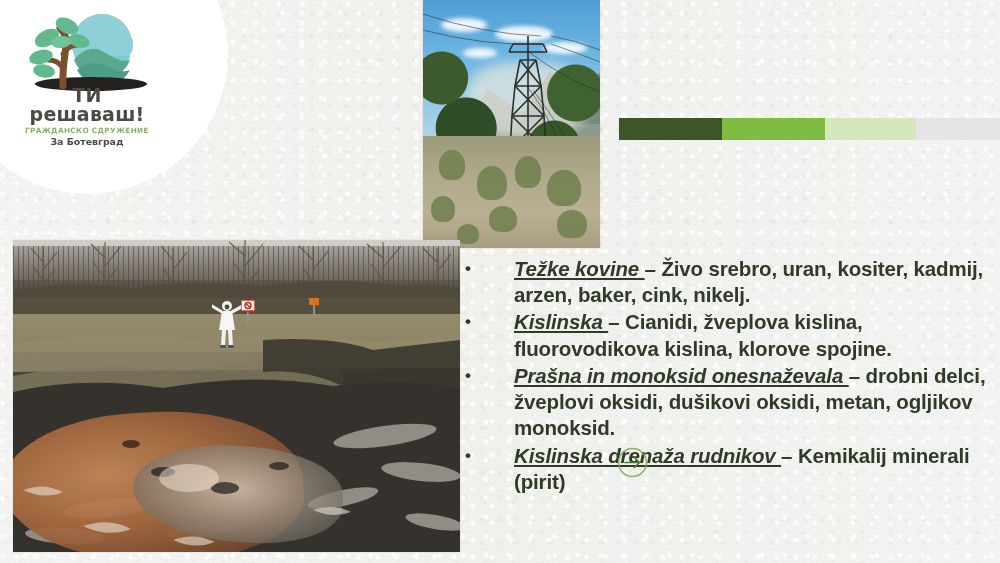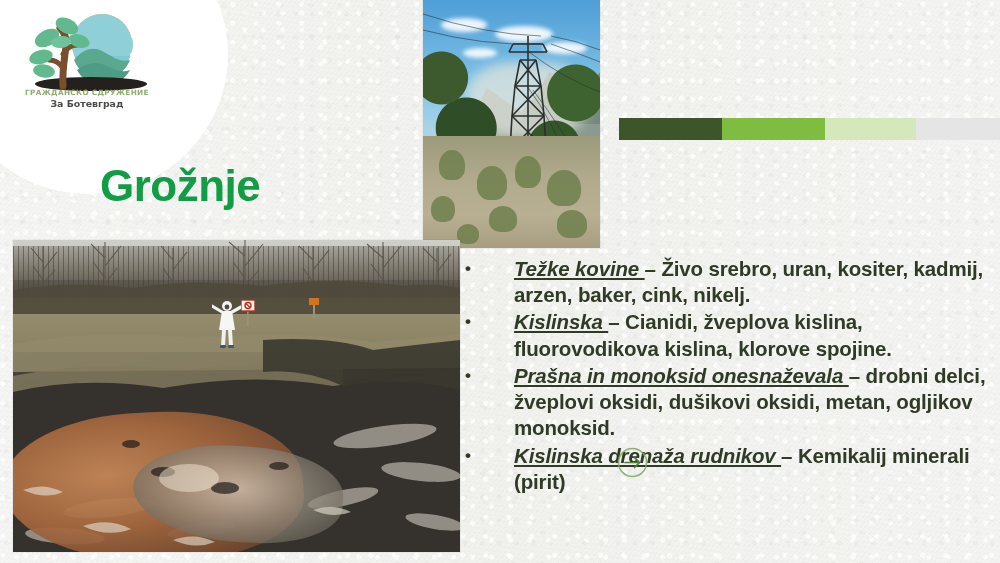--- a/index.html
+++ b/index.html
@@ -153,26 +153,26 @@
         <path d="M44 46c4-6 9-9 14-9" stroke="#7a4f2d" stroke-width="5" fill="none" stroke-linecap="round"></path>
         <ellipse cx="28" cy="30" rx="13" ry="8" fill="#62b98e" transform="rotate(-28 28 30)"></ellipse>
         <ellipse cx="22" cy="49" rx="12" ry="7" fill="#62b98e" transform="rotate(-14 22 49)"></ellipse>
         <ellipse cx="25" cy="63" rx="11" ry="6.5" fill="#62b98e" transform="rotate(8 25 63)"></ellipse>
         <ellipse cx="48" cy="18" rx="12" ry="7.5" fill="#62b98e" transform="rotate(26 48 18)"></ellipse>
         <ellipse cx="60" cy="33" rx="11" ry="6.5" fill="#62b98e" transform="rotate(16 60 33)"></ellipse>
         <ellipse cx="42" cy="34" rx="10" ry="6" fill="#6fc39a" transform="rotate(-6 42 34)"></ellipse>
       </svg>
     </div>
     <div class="logo-text">
+      <div class="logo-title">ТИ решаваш!</div>
       <div class="logo-sub">ГРАЖДАНСКО СДРУЖЕНИЕ</div>
       <div class="logo-sub2">За Ботевград</div>
     </div>
   </div>
 
-  <div class="slide-title">Grožnje</div>
 
   <div class="photo photo-tower">
     <div class="sky"></div>
     <div class="cloud" style="left:18px;top:18px;width:46px;height:14px;"></div>
     <div class="cloud" style="left:72px;top:26px;width:58px;height:16px;"></div>
     <div class="cloud" style="left:120px;top:42px;width:44px;height:12px;"></div>
     <div class="cloud" style="left:40px;top:48px;width:34px;height:10px;"></div>
     <div class="mountain" style="left:40px;top:62px;width:160px;height:74px;clip-path:polygon(0 74px,24px 26px,58px 50px,92px 10px,130px 44px,160px 22px,160px 74px);background:#8a9a90;"></div>
     <div class="mountain" style="left:96px;top:54px;width:110px;height:70px;clip-path:polygon(0 70px,30px 18px,62px 40px,92px 6px,110px 30px,110px 70px);background:#77897f;"></div>
     <div class="haze" style="left:44px;top:62px;width:120px;height:76px;"></div>

